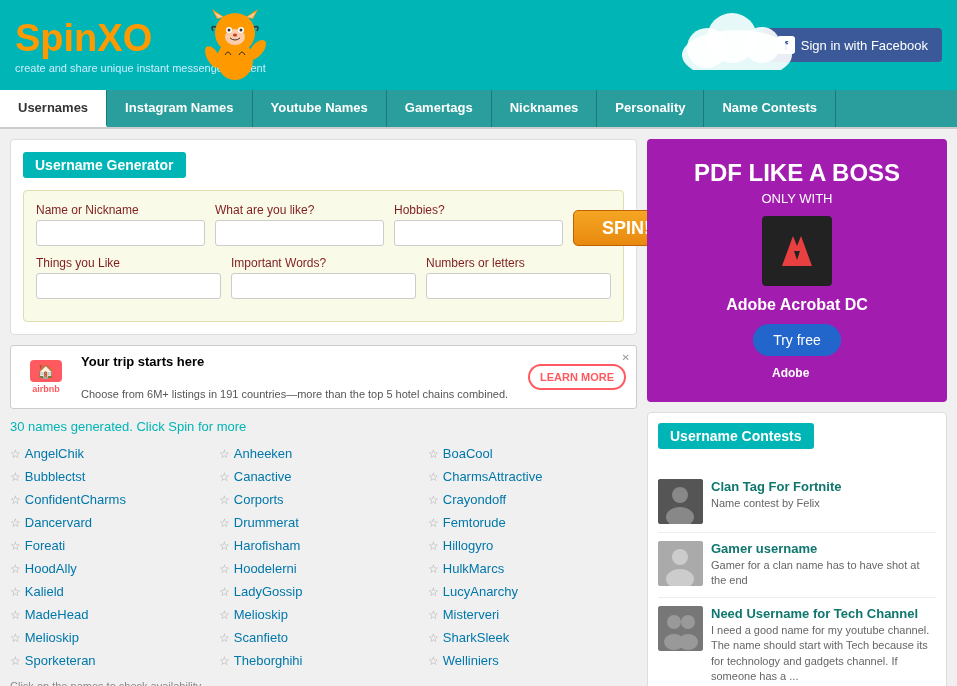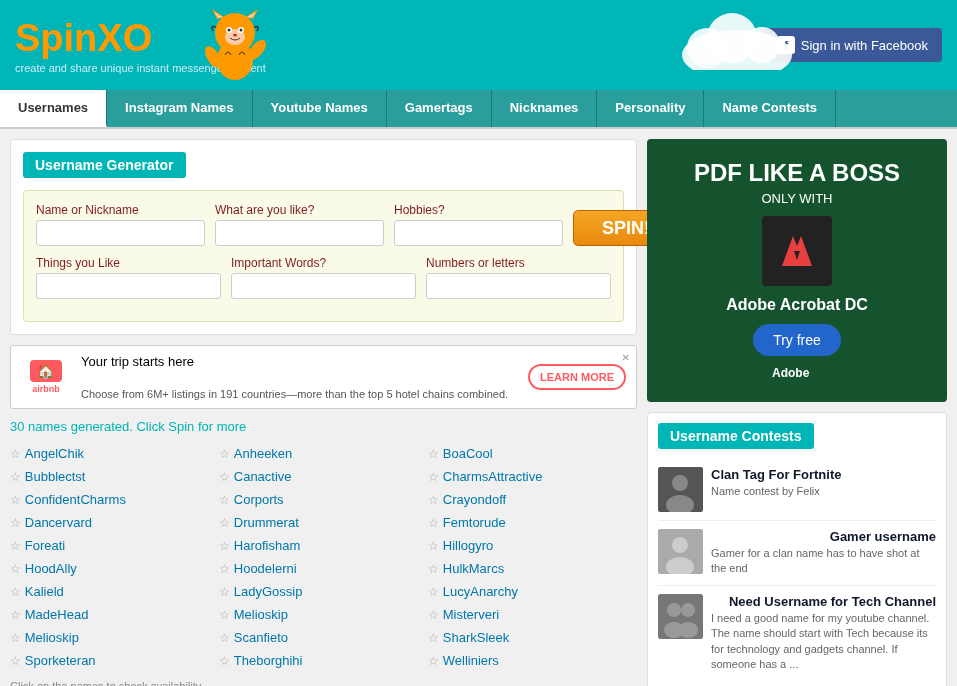--- a/index.html
+++ b/index.html
@@ -187,21 +187,21 @@
       align-items: center;
       justify-content: center;
       font-size: 14px;
     }
     #ad-logo-bottom {
       font-size: 9px;
       color: #ff5a5f;
       font-weight: bold;
     }
     #ad-content { flex: 1; }
-    #ad-title { font-weight: normal; font-size: 13px; margin-bottom: 19px; }
+    #ad-title { font-weight: bold; font-size: 13px; margin-bottom: 19px; }
     #ad-desc { font-size: 11px; color: #555; }
     #ad-learn-btn {
       background: white;
       border: 2px solid #ff5a5f;
       color: #ff5a5f;
       padding: 5px 10px;
       border-radius: 13px;
       font-size: 11px;
       font-weight: bold;
       cursor: pointer;
@@ -243,21 +243,21 @@
     .name-link {
       color: #0077aa;
       text-decoration: none;
       font-size: 13px;
       cursor: pointer;
     }
     #results-footer { font-size: 11px; color: #888; margin-top: 6px; }
 
     
     #ad-right {
-      background: #14532d;
+      background: #a21caf;
       color: white;
       text-align: center;
       padding: 20px 15px;
       border-radius: 4px;
       margin-bottom: 10px;
     }
     #ad-right-title { font-size: 24px; font-weight: bold; margin-bottom: 4px; }
     #ad-right-sub { font-size: 13px; margin-bottom: 10px; }
     #adobe-icon {
       background: #222;
@@ -279,21 +279,21 @@
       padding: 8px 20px;
       border-radius: 20px;
       font-size: 14px;
       cursor: pointer;
       margin-bottom: 8px;
     }
     #adobe-logo { font-size: 11px; color: #ffcccc; }
 
     
     #contests-section { background: white; border: 1px solid #ddd; border-radius: 4px; padding: 10px; }
-    #contests-header { display: flex; align-items: flex-end; justify-content: space-between; margin-bottom: 10px; }
+    #contests-header { display: flex; align-items: flex-end; justify-content: space-between; margin-bottom: 22px; }
     #contests-title {
       background: #00b5b5;
       color: white;
       padding: 5px 12px;
       border-radius: 3px;
       font-size: 14px;
       font-weight: bold;
     }
     #start-contest-btn {
       border: 1px solid #ccc;
@@ -320,21 +320,21 @@
       flex-shrink: 0;
       overflow: hidden;
       display: flex;
       align-items: center;
       justify-content: center;
     }
     .contest-thumb.person { background: #999; }
     .contest-thumb.dark { background: #444; }
     .contest-thumb.couple { background: #888; }
     .contest-info {}
-    .contest-name { color: #0f172a; font-size: 13px; font-weight: bold; margin-bottom: 2px; text-align: right; }
+    .contest-name { color: #0f766e; font-size: 13px; font-weight: bold; margin-bottom: 2px; }
     .contest-desc { font-size: 11px; color: #666; line-height: 1.4; }
 
     
     .tiger-svg { width: 70px; height: 80px; }
   </style>
 </head>
 <body>
 
 <div id="header">
   <div id="header-left">

